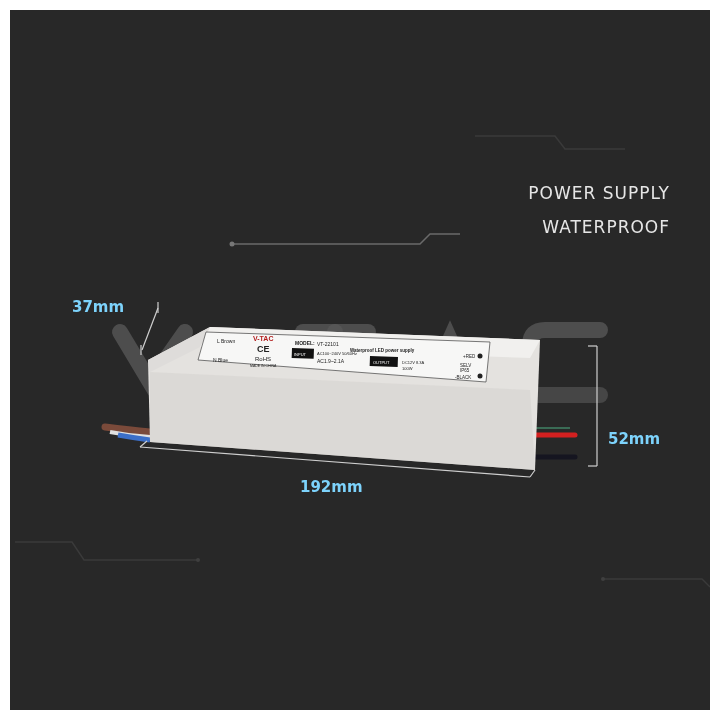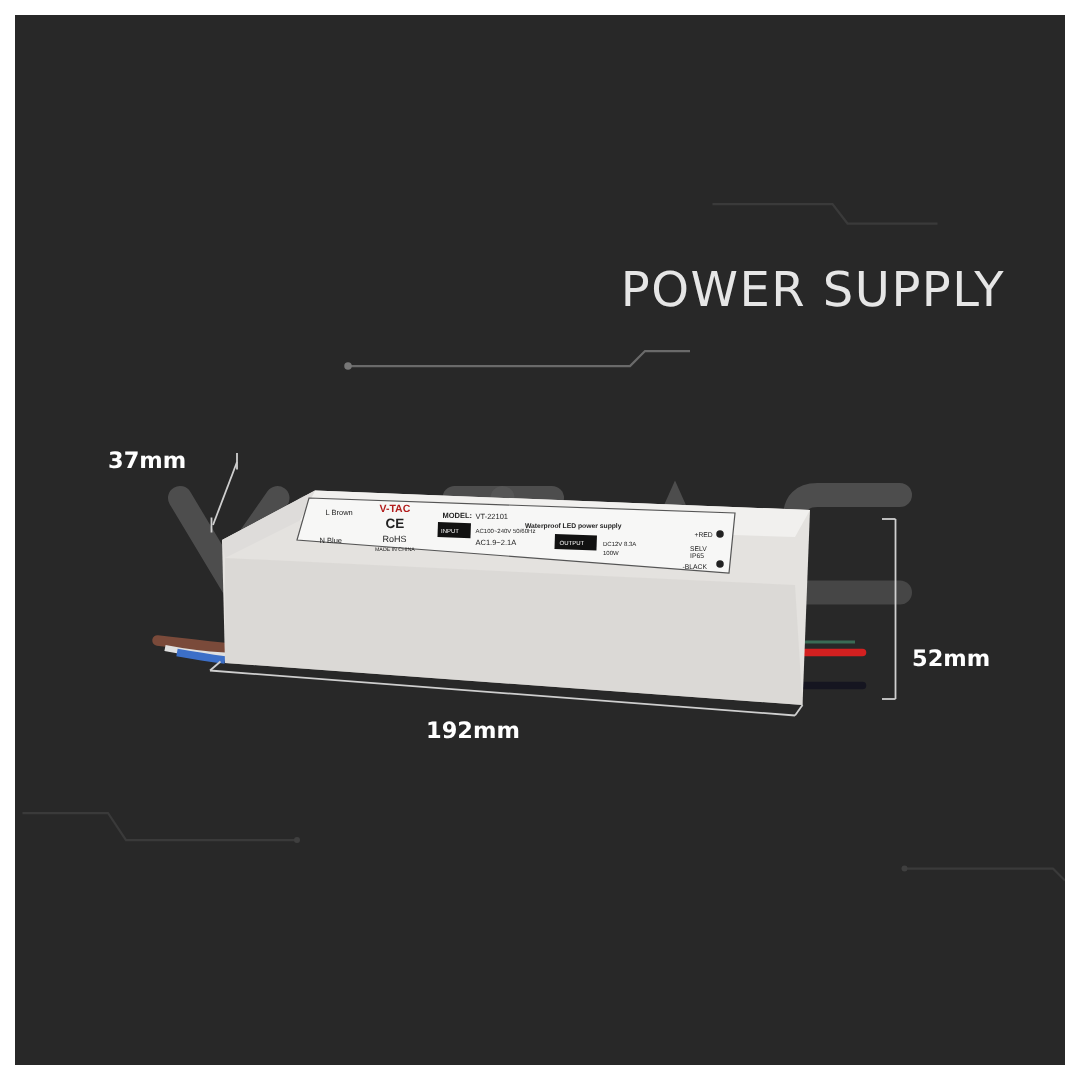--- a/index.html
+++ b/index.html
@@ -1,19 +1,19 @@
 <!DOCTYPE html>
 <html><head>
 <meta charset="utf-8">
 <style>
   html, body { margin:0; padding:0; background:#ffffff; }
   body { width:720px; height:720px; position:relative; overflow:hidden; font-family:"Liberation Sans", sans-serif; }
   .canvas { position:absolute; left:10px; top:10px; width:700px; height:700px; background:#282828; overflow:hidden; }
-  .headline { position:absolute; right:40px; top:166px; text-align:right; color:#e6e6e6; font-family:"DejaVu Sans", sans-serif; font-size:32px; letter-spacing:1px; line-height:34px; font-weight:400; }
-  .dim { position:absolute; color:#ffffff; font-family:"DejaVu Sans", sans-serif; font-weight:700; font-size:15px; }
+  .headline { position:absolute; right:40px; top:166px; text-align:right; color:#e6e6e6; font-family:"DejaVu Sans", sans-serif; font-size:17px; letter-spacing:1px; line-height:34px; font-weight:400; }
+  .dim { position:absolute; color:#7dd3fc; font-family:"DejaVu Sans", sans-serif; font-weight:700; font-size:15px; }
   svg { position:absolute; left:0; top:0; }
   .label-text { font-family:"Liberation Sans", sans-serif; }
 </style>
 </head>
 <body>
 
 <div class="canvas">
 
   <svg width="700" height="700" viewBox="0 0 700 700">
 
@@ -97,18 +97,19 @@
       <line x1="520" y1="467" x2="525" y2="460"></line>
 
       <line x1="587" y1="336" x2="587" y2="456"></line>
       <line x1="578" y1="336" x2="587" y2="336"></line>
       <line x1="578" y1="456" x2="587" y2="456"></line>
     </g>
   </svg>
 
   <div class="headline">
     <div>POWER SUPPLY</div>
+    <div>WATERPROOF</div>
   </div>
 
   <div class="dim" style="left:62px; top:288px;">37mm</div>
-  <div class="dim" style="left:274px; top:468px;">192mm</div>
+  <div class="dim" style="left:290px; top:468px;">192mm</div>
   <div class="dim" style="left:598px; top:420px;">52mm</div>
 </div>
 
 </body></html>

